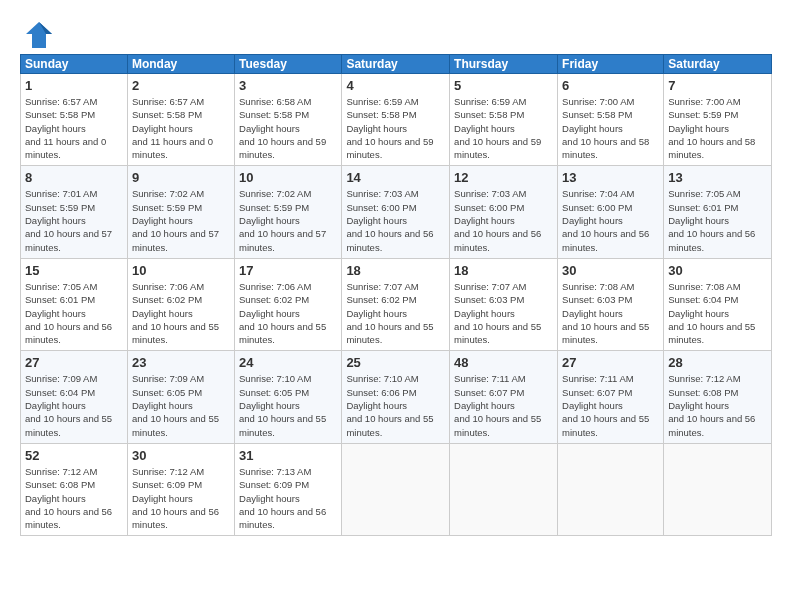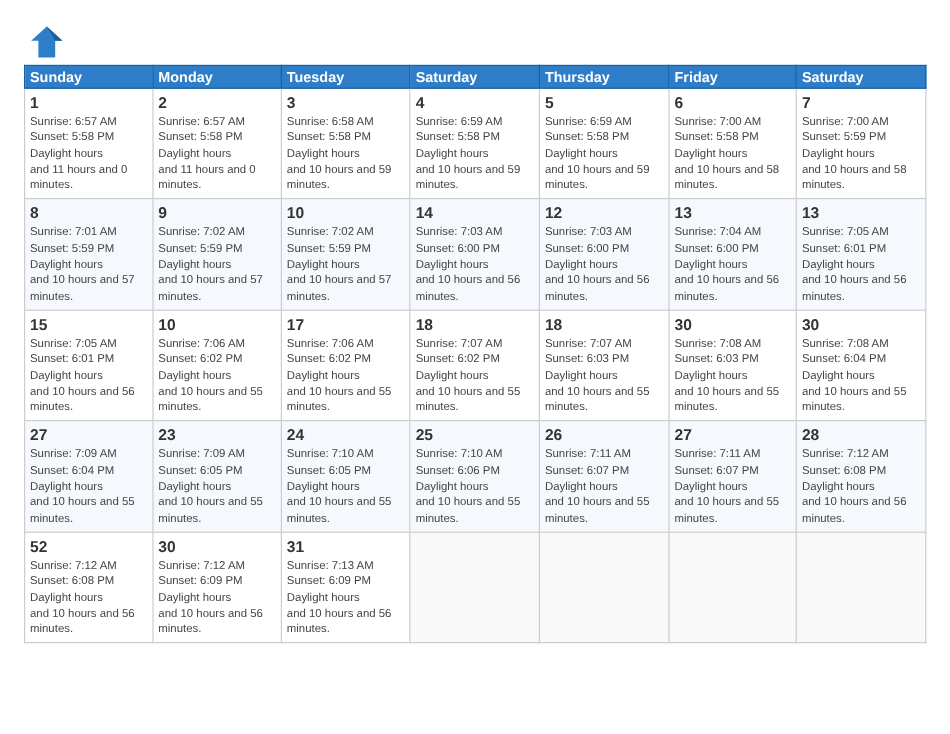--- a/index.html
+++ b/index.html
@@ -224,21 +224,21 @@
       </td>
         <td>
         <span class="day-number">24</span>
         <span class="day-info">Sunrise: 7:10 AM<br>Sunset: 6:05 PM<br>Daylight hours<br>and 10 hours and 55 minutes.</span>
       </td>
         <td>
         <span class="day-number">25</span>
         <span class="day-info">Sunrise: 7:10 AM<br>Sunset: 6:06 PM<br>Daylight hours<br>and 10 hours and 55 minutes.</span>
       </td>
         <td>
-        <span class="day-number">26</span>
+        <span class="day-number">48</span>
         <span class="day-info">Sunrise: 7:11 AM<br>Sunset: 6:07 PM<br>Daylight hours<br>and 10 hours and 55 minutes.</span>
       </td>
         <td>
         <span class="day-number">27</span>
         <span class="day-info">Sunrise: 7:11 AM<br>Sunset: 6:07 PM<br>Daylight hours<br>and 10 hours and 55 minutes.</span>
       </td>
         <td>
         <span class="day-number">28</span>
         <span class="day-info">Sunrise: 7:12 AM<br>Sunset: 6:08 PM<br>Daylight hours<br>and 10 hours and 56 minutes.</span>
       </td>

